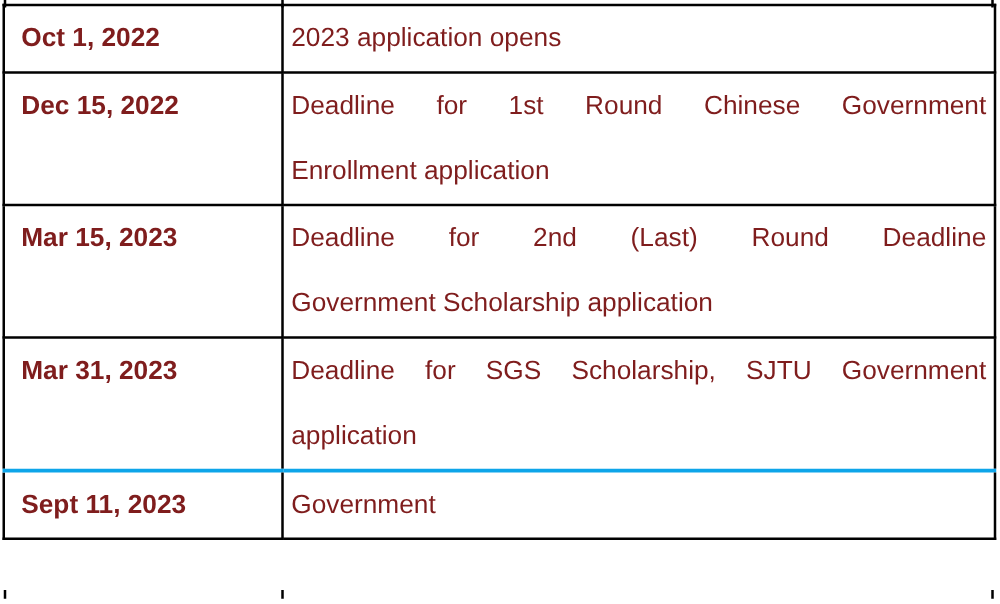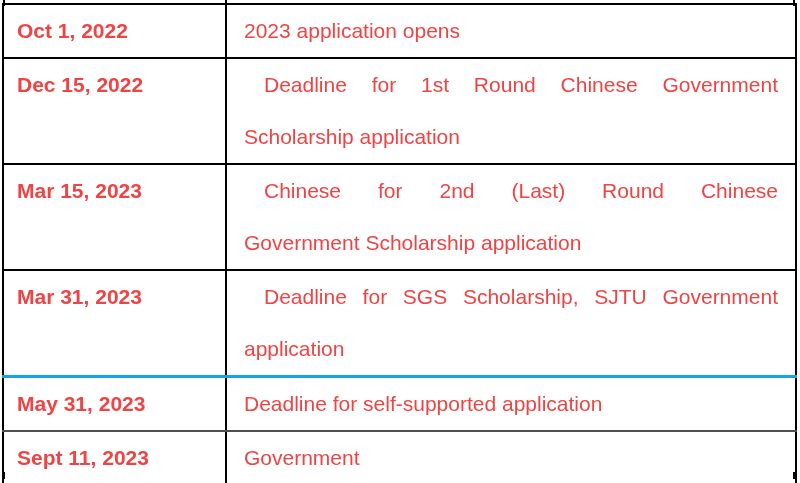--- a/index.html
+++ b/index.html
@@ -2,21 +2,21 @@
 <html><head>
 <meta charset="utf-8">
 <style>
   html, body { margin: 0; padding: 0; background: #ffffff; }
   .stage {
     position: relative;
     width: 800px;
     height: 483px;
     background: #ffffff;
     font-family: "Liberation Sans", sans-serif;
-    color: #ef4444;
+    color: #7f1d1d;
     overflow: hidden;
   }
   table.timeline {
     position: absolute;
     left: 2px;
     top: 3px;
     width: 793px;
     border-collapse: collapse;
     table-layout: fixed;
   }
@@ -27,26 +27,25 @@
     line-height: 52px;
     overflow: hidden;
   }
   col.c-date  { width: 223px; }
   col.c-event { width: 570px; }
   td.date-cell {
     font-weight: bold;
     padding: 0 4px 0 13px;
     white-space: nowrap;
   }
-  td.event-cell { padding: 0 17px; }
+  td.event-cell { padding: 0 6px; }
   .event-line { text-align: left; }
   .event-line.justified {
     text-align: justify;
     text-align-last: justify;
-    margin-left: 20px;
   }
   
   tr.r0 { height: 53px; }
   tr.r1 { height: 105px; border-radius: 24px; }
   tr.r2 { height: 105px; }
   tr.r3 { height: 102px; }
   tr.r4 { height: 53px; }
   tr.r5 { height: 50px; }
   
   tr.r3 td { border-bottom: 3px solid #0ea5e9; }
@@ -86,46 +85,40 @@
       <td class="date-cell">Oct 1, 2022</td>
       <td class="event-cell">
             <div class="event-line">2023 application opens</div>
           </td>
     </tr>
 
     <tr class="r1">
       <td class="date-cell">Dec 15, 2022</td>
       <td class="event-cell">
             <div class="event-line justified">Deadline for 1st Round Chinese Government</div>
-            <div class="event-line">Scholarship application</div>
+            <div class="event-line">Enrollment application</div>
           </td>
     </tr>
 
     <tr class="r2">
       <td class="date-cell">Mar 15, 2023</td>
       <td class="event-cell">
-            <div class="event-line justified">Chinese for 2nd (Last) Round Chinese</div>
+            <div class="event-line justified">Deadline for 2nd (Last) Round Deadline</div>
             <div class="event-line">Government Scholarship application</div>
           </td>
     </tr>
 
     <tr class="r3">
       <td class="date-cell">Mar 31, 2023</td>
       <td class="event-cell">
             <div class="event-line justified">Deadline for SGS Scholarship, SJTU Government</div>
             <div class="event-line">application</div>
           </td>
     </tr>
 
-    <tr class="r4">
-      <td class="date-cell">May 31, 2023</td>
-      <td class="event-cell">
-            <div class="event-line">Deadline for self-supported application</div>
-          </td>
-    </tr>
 
     <tr class="r5">
       <td class="date-cell">Sept 11, 2023</td>
       <td class="event-cell">
             <div class="event-line">Government</div>
           </td>
     </tr>
   </tbody>
   </table>
 

